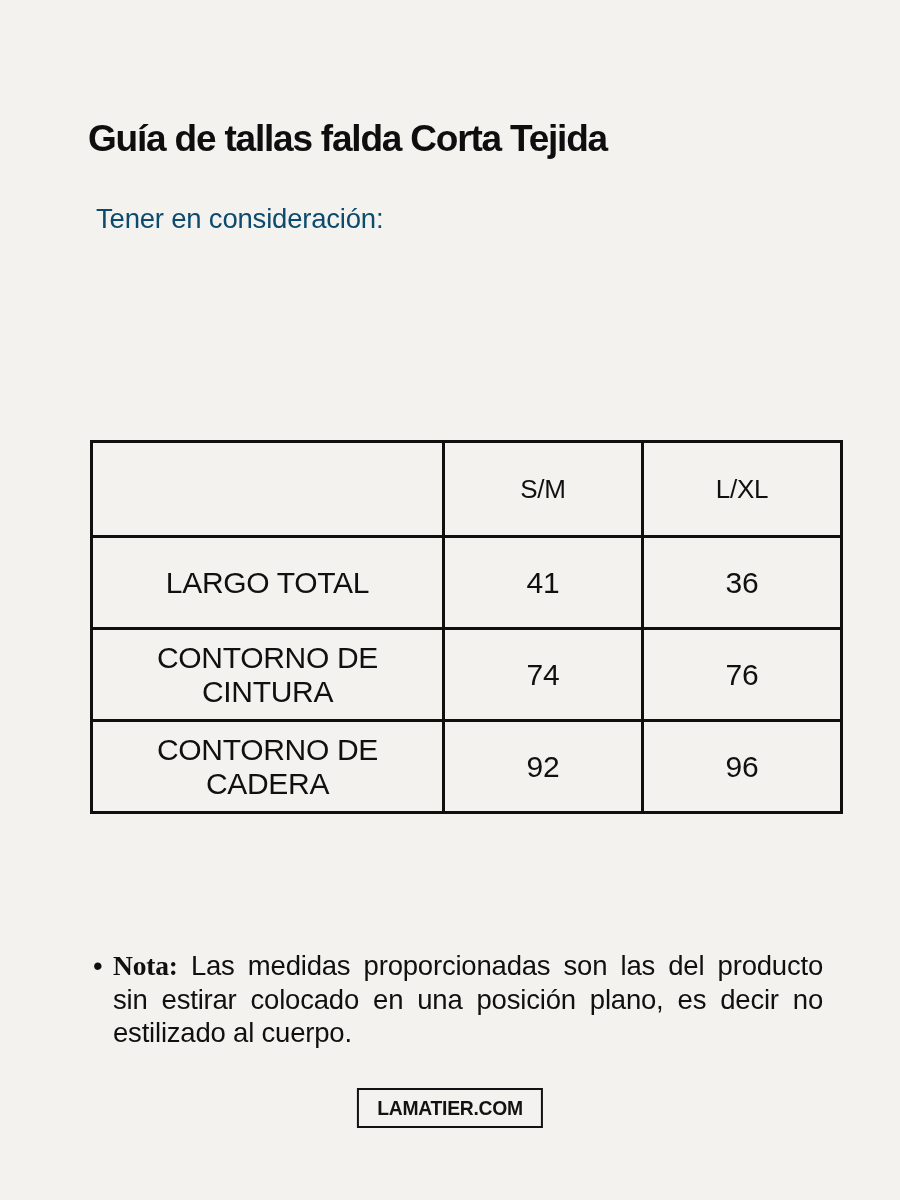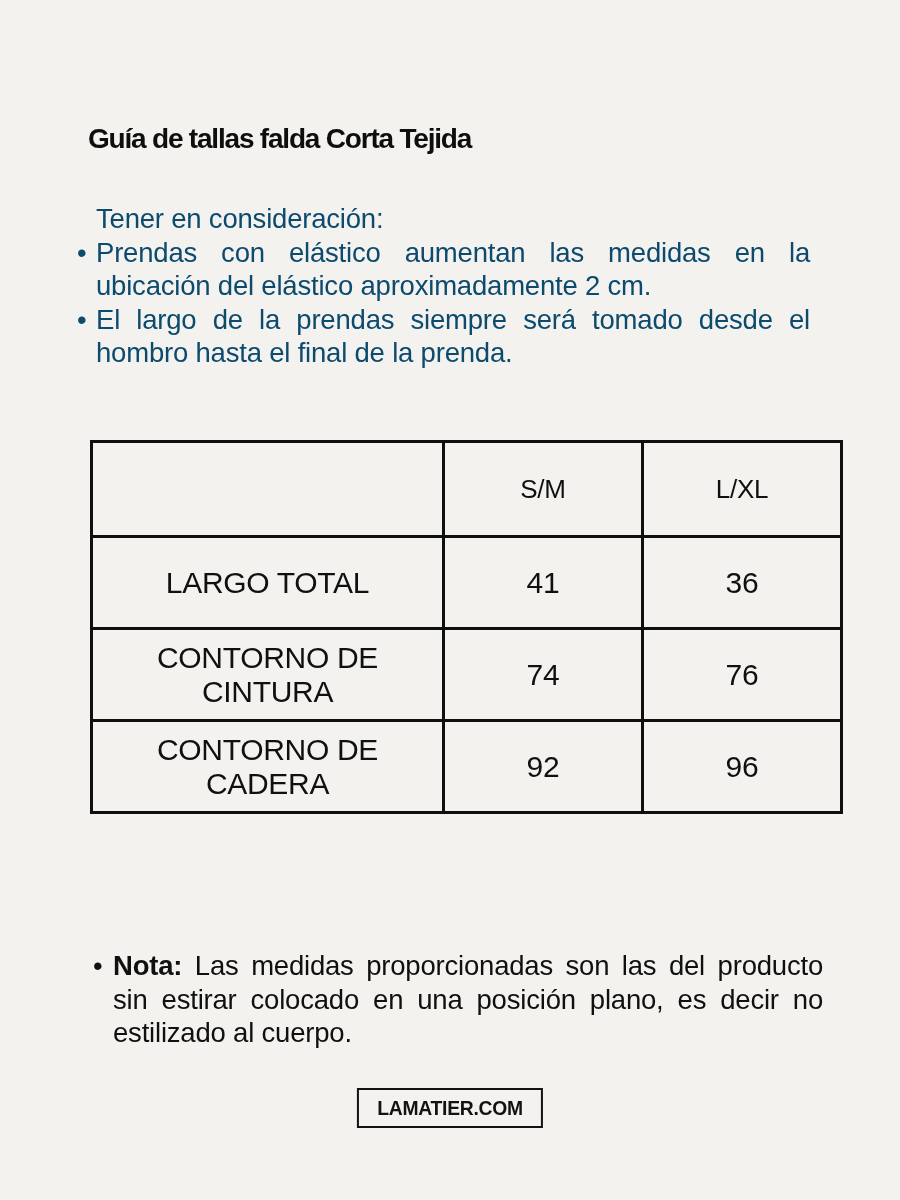--- a/index.html
+++ b/index.html
@@ -16,21 +16,21 @@
     font-family: "Liberation Sans", sans-serif;
     overflow: hidden;
   }
 
   
   .page-title {
     position: absolute;
     left: 88px;
     top: 114px;
     width: 760px;
-    font-size: 28px;
+    font-size: 37px;
     line-height: 50px;
     font-weight: 800;
     letter-spacing: -1.2px;
     color: #0e0e0e;
     white-space: nowrap;
   }
 
   
   .considerations {
     position: absolute;
@@ -99,20 +99,21 @@
     color: #101010;
   }
   .note::before {
     content: "\2022";
     position: absolute;
     left: -20px;
     top: 0;
   }
   .note .note-label {
     font-weight: 700;
+    font-family: Liberation Serif, serif;
   }
 
   
   .brand-box {
     position: absolute;
     left: 450px;
     top: 1088px;
     transform: translateX(-50%);
     border: 2px solid #121212;
     padding: 6px 12px;
@@ -131,24 +132,20 @@
     white-space: nowrap;
   }
 </style>
 </head>
 <body>
 
 <h1 class="page-title">Guía de tallas falda Corta Tejida</h1>
 
 <section class="considerations">
   <div class="heading">Tener en consideración:</div>
-  <ul class="bullet-list">
-    <li class="bullet-item">Prendas con elástico aumentan las medidas en la ubicación del elástico aproximadamente 2 cm.</li>
-    <li class="bullet-item">El largo de la prendas siempre será tomado desde el hombro hasta el final de la prenda.</li>
-  </ul>
 </section>
 
 <div class="size-table-wrap">
   <table class="size-table">
     <colgroup>
       <col style="width:352px">
       <col style="width:199px">
       <col style="width:199px">
     </colgroup>
     <tbody>

